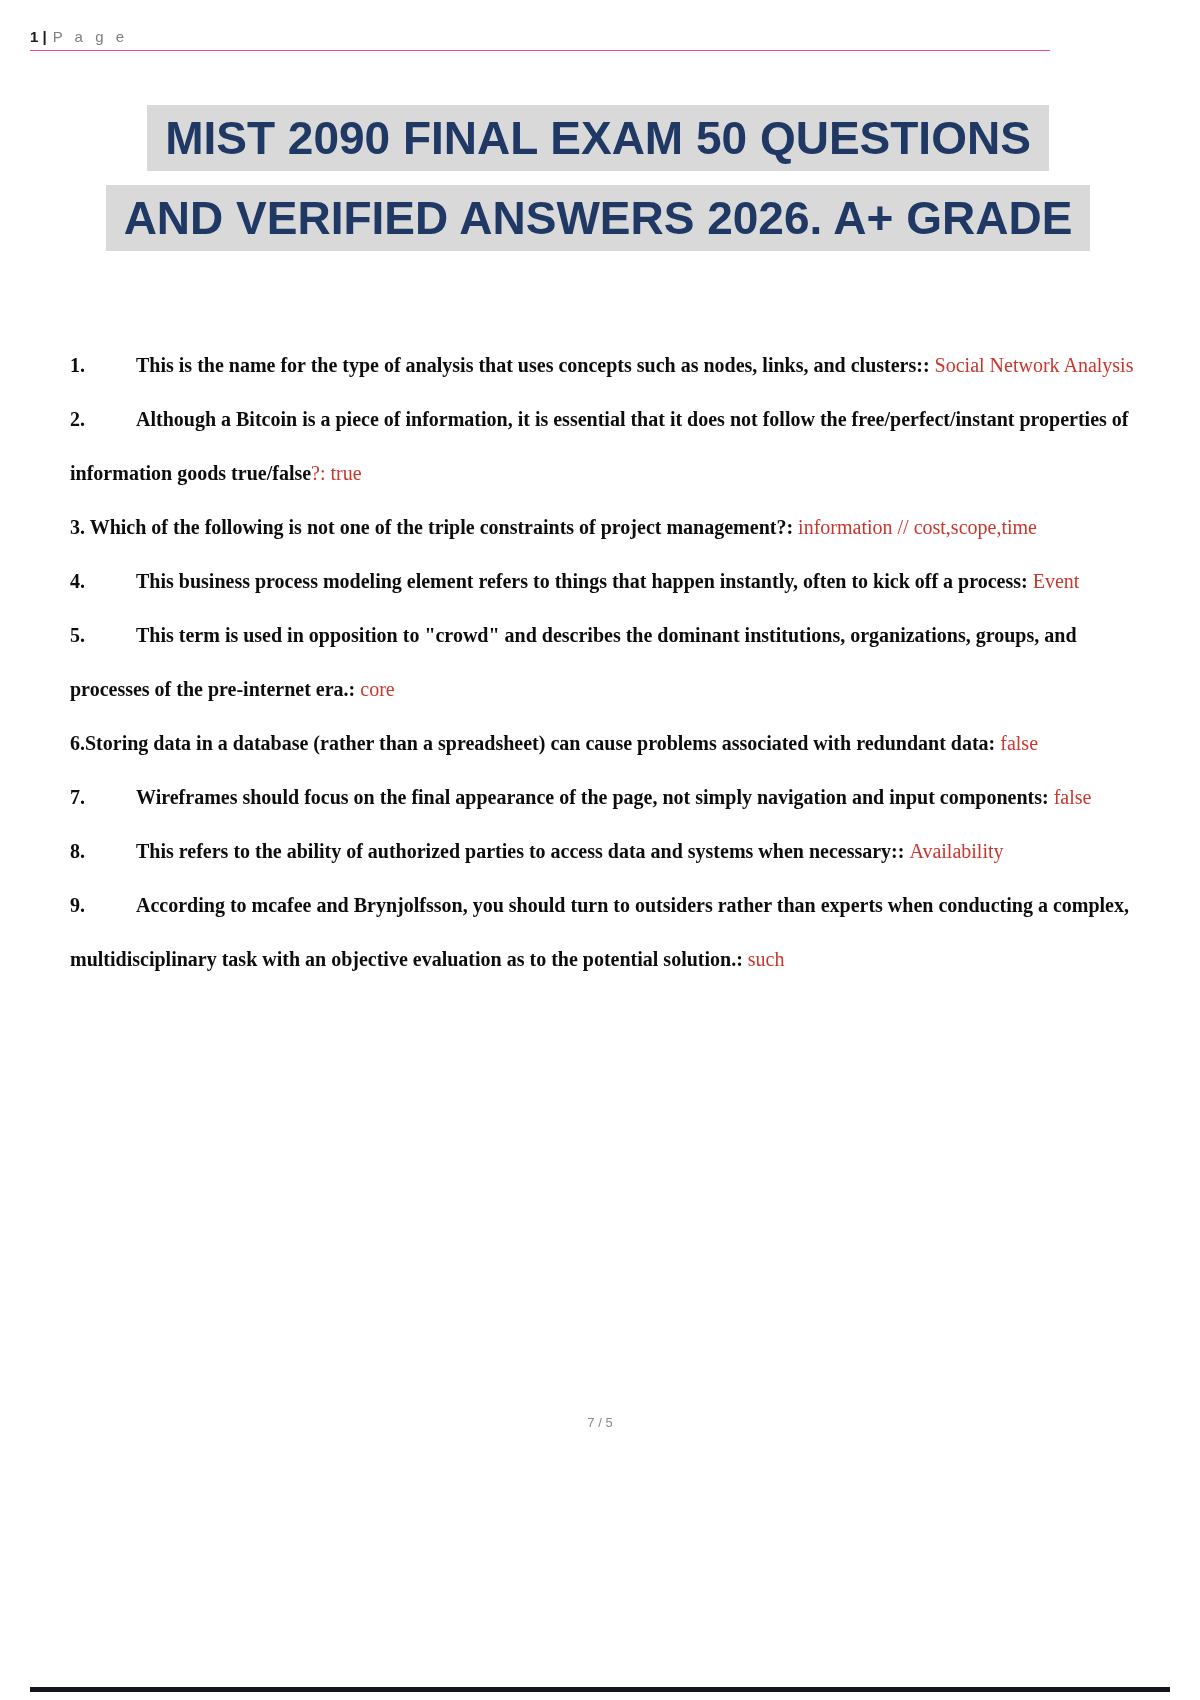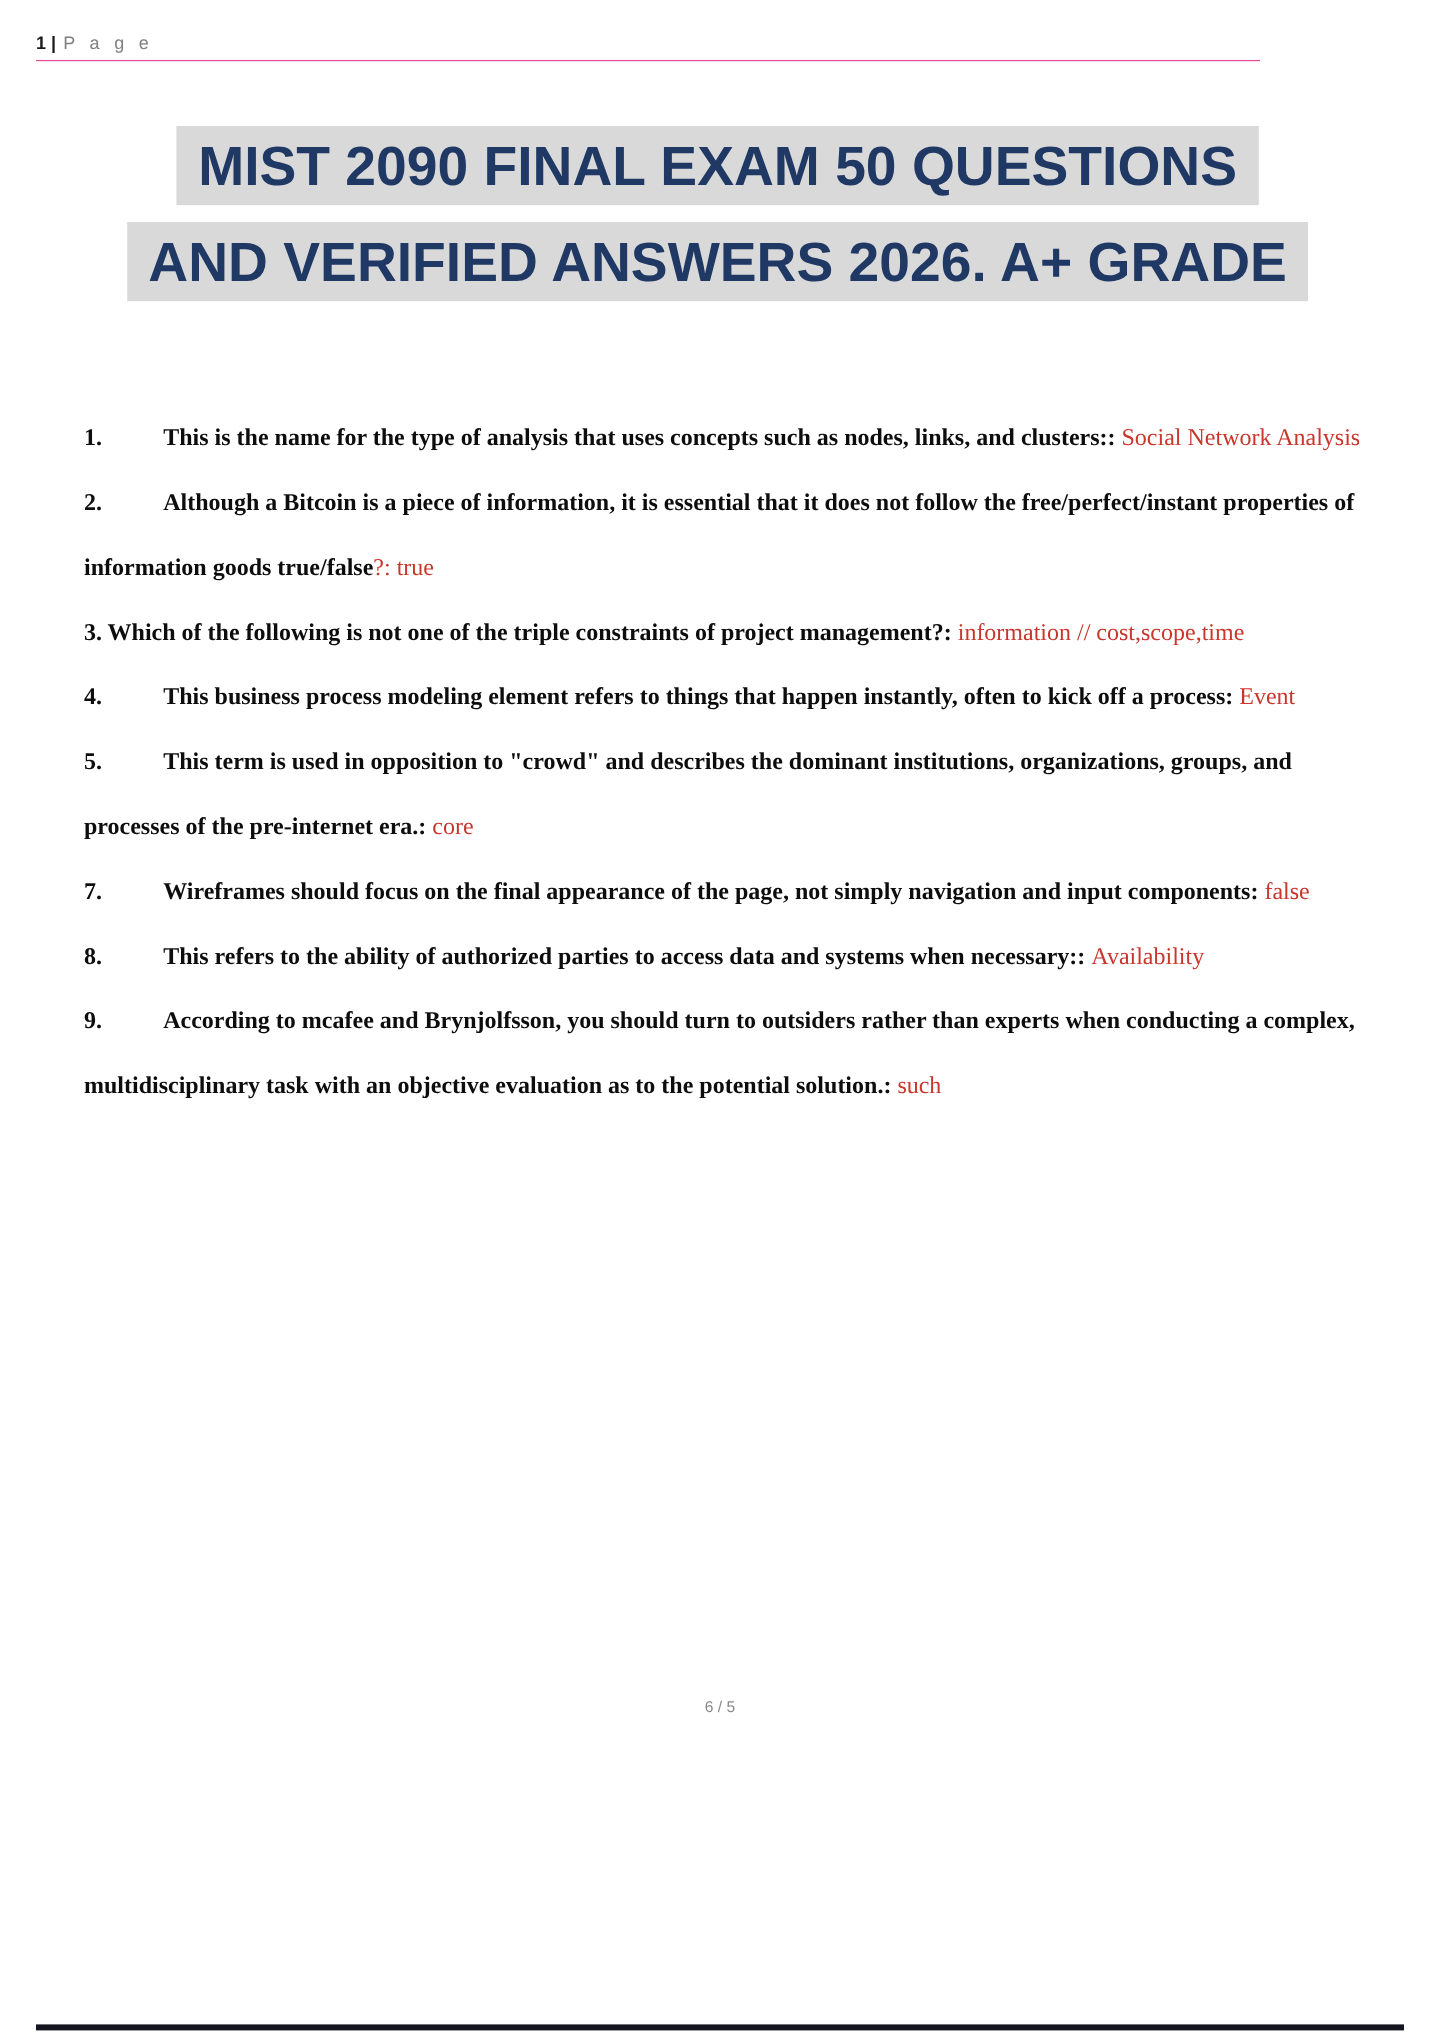--- a/index.html
+++ b/index.html
@@ -112,22 +112,23 @@
     <div><span class="title-line">MIST 2090 FINAL EXAM 50 QUESTIONS</span></div>
     <div><span class="title-line">AND VERIFIED ANSWERS 2026. A+ GRADE</span></div>
   </div>
 
   <div class="questions">
       <div class="question"><span class="qnum tabbed">1.</span><span class="qtext">This is the name for the type of analysis that uses concepts such as nodes, links, and clusters:: </span><span class="qanswer">Social Network Analysis</span></div>
       <div class="question"><span class="qnum tabbed">2.</span><span class="qtext">Although a Bitcoin is a piece of information, it is essential that it does not follow the free/perfect/instant properties of information goods true/false</span><span class="qanswer">?: true</span></div>
       <div class="question"><span class="qnum">3.</span><span class="qtext"> Which of the following is not one of the triple constraints of project management?: </span><span class="qanswer">information // cost,scope,time</span></div>
       <div class="question"><span class="qnum tabbed">4.</span><span class="qtext">This business process modeling element refers to things that happen instantly, often to kick off a process: </span><span class="qanswer">Event</span></div>
       <div class="question"><span class="qnum tabbed">5.</span><span class="qtext">This term is used in opposition to "crowd" and describes the dominant institutions, organizations, groups, and processes of the pre-internet era.: </span><span class="qanswer">core</span></div>
+      <div class="question"><span class="qnum">6.</span><span class="qtext">Storing data in a database (rather than a spreadsheet) can cause problems associated with redundant data: </span><span class="qanswer">false</span></div>
       <div class="question"><span class="qnum tabbed">7.</span><span class="qtext">Wireframes should focus on the final appearance of the page, not simply navigation and input components: </span><span class="qanswer">false</span></div>
       <div class="question"><span class="qnum tabbed">8.</span><span class="qtext">This refers to the ability of authorized parties to access data and systems when necessary:: </span><span class="qanswer">Availability</span></div>
       <div class="question"><span class="qnum tabbed">9.</span><span class="qtext">According to mcafee and Brynjolfsson, you should turn to outsiders rather than experts when conducting a complex, multidisciplinary task with an objective evaluation as to the potential solution.: </span><span class="qanswer">such</span></div>
     </div>
 
-  <div class="footer-page-indicator">6 / 5</div>
+  <div class="footer-page-indicator">7 / 5</div>
 
   <div class="bottom-bar"></div>
 
 </div>
 
 </body></html>

